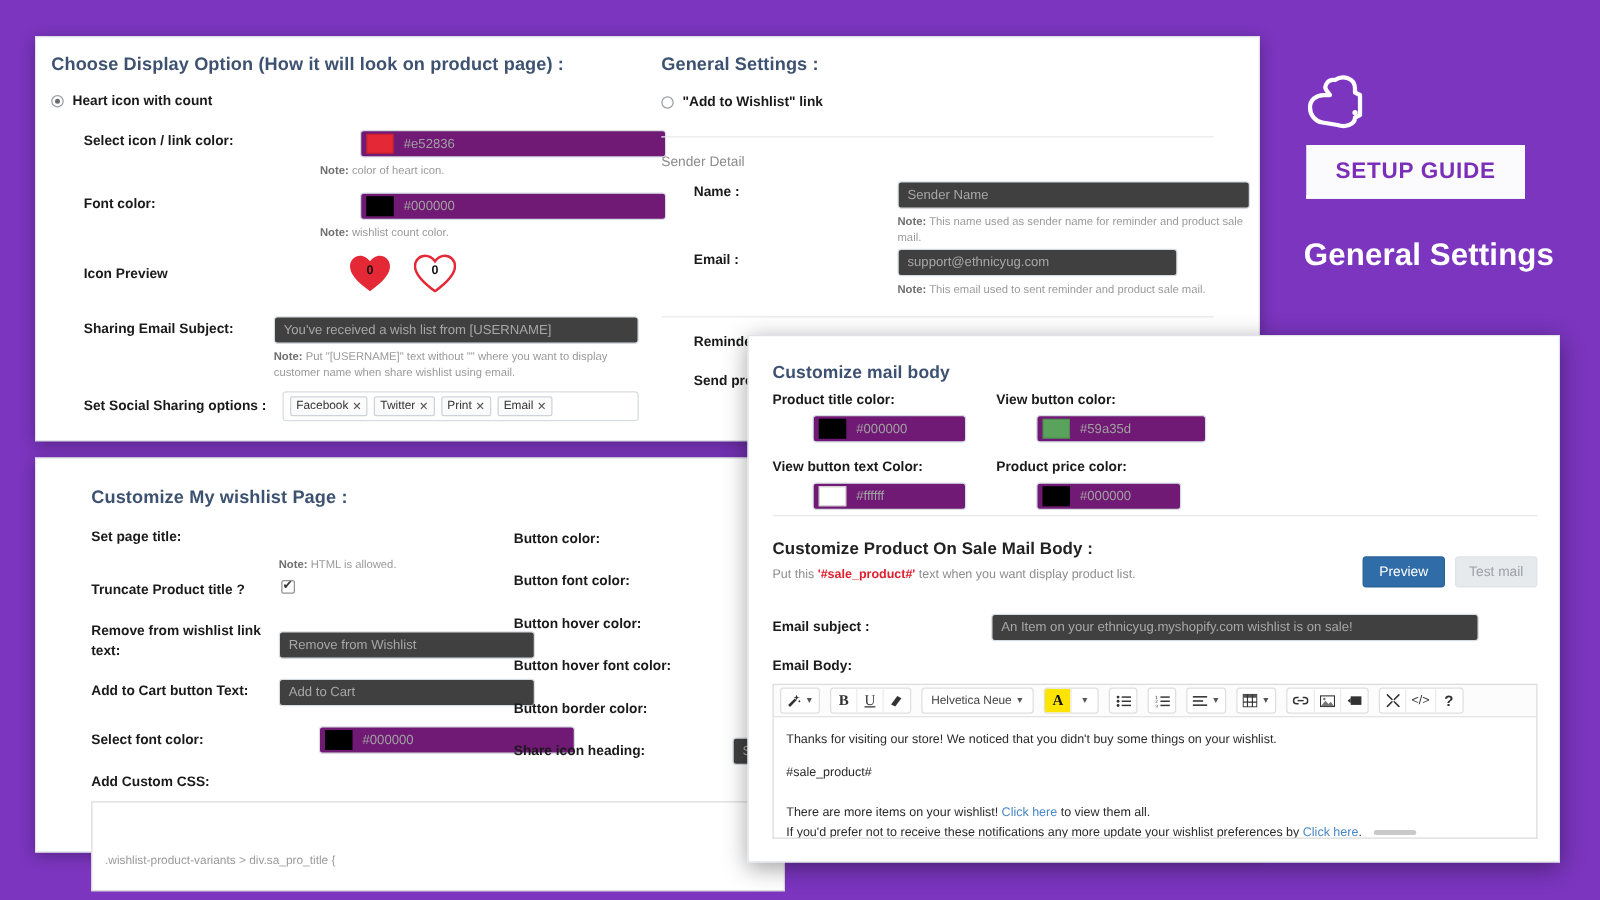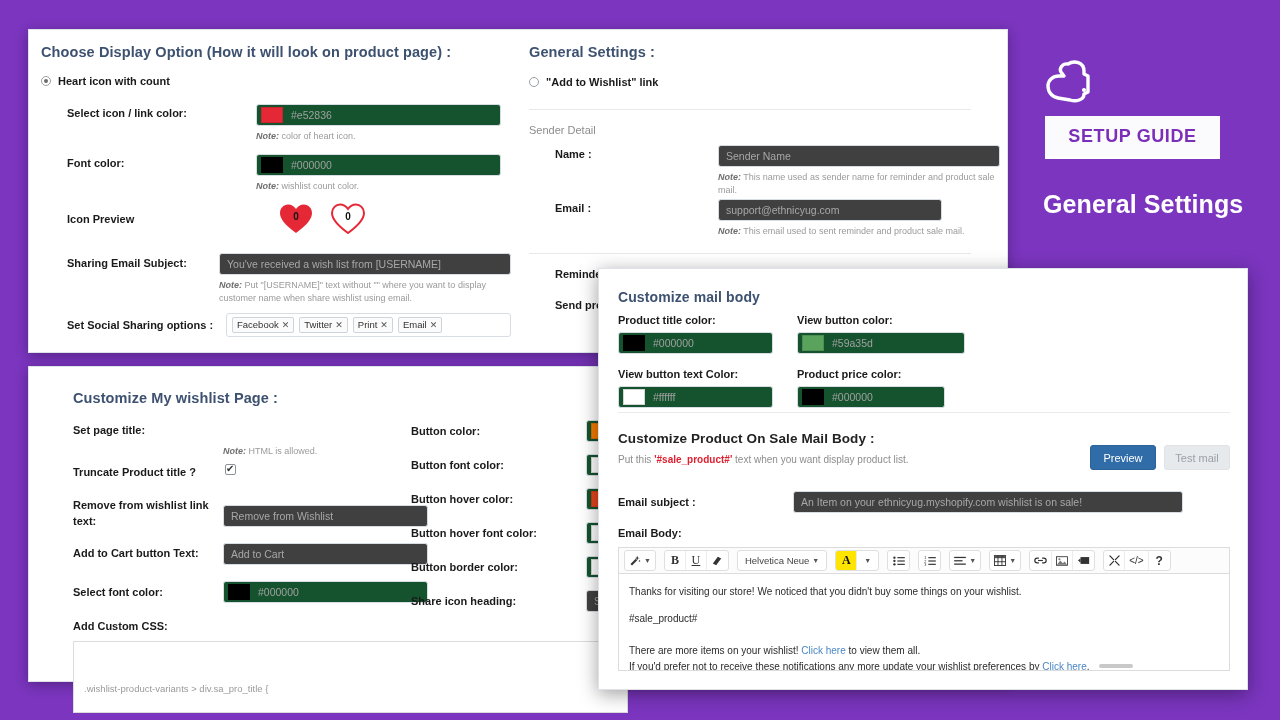--- a/index.html
+++ b/index.html
@@ -31,46 +31,47 @@
   .fld-label {
     color:#1a1a1a;
     font-size:11px;
     font-weight:bold;
   }
   .note {
     font-size:9px;
     color:#9a9a9a;
     line-height:1.45;
   }
-  .note b { color:#6f6f6f; font-weight:bold;font-style:italic; }
+  .note b { color:#6f6f6f; font-weight:bold; }
 
   
   .inp {
     border:1px solid #d8dde3;
     border-radius:3px;
     background:#404040;
     height:21px;
     font-size:10.5px;
     color:#a7a7a7;
     display:flex;
     align-items:center;
     padding:0 7px;
     white-space:nowrap;
     overflow:hidden;
   }
   .inp.tall { height:22px; }
   .colorinp {
     border:1px solid #d8dde3;
     border-radius:3px;
-    background:#14532d;
+    background:#701a75;
     height:22px;
     display:flex;
     align-items:center;
     padding:0;
     overflow:hidden;
+    margin-left:32px;
   }
   .sw {
     width:22px; height:16px;
     margin:0 8px 0 4px;
     border:1px solid rgba(0,0,0,.12);
     flex:0 0 auto;
   }
   .colorinp .txt { font-size:10.5px; color:#a0a0a0; }
 
   

